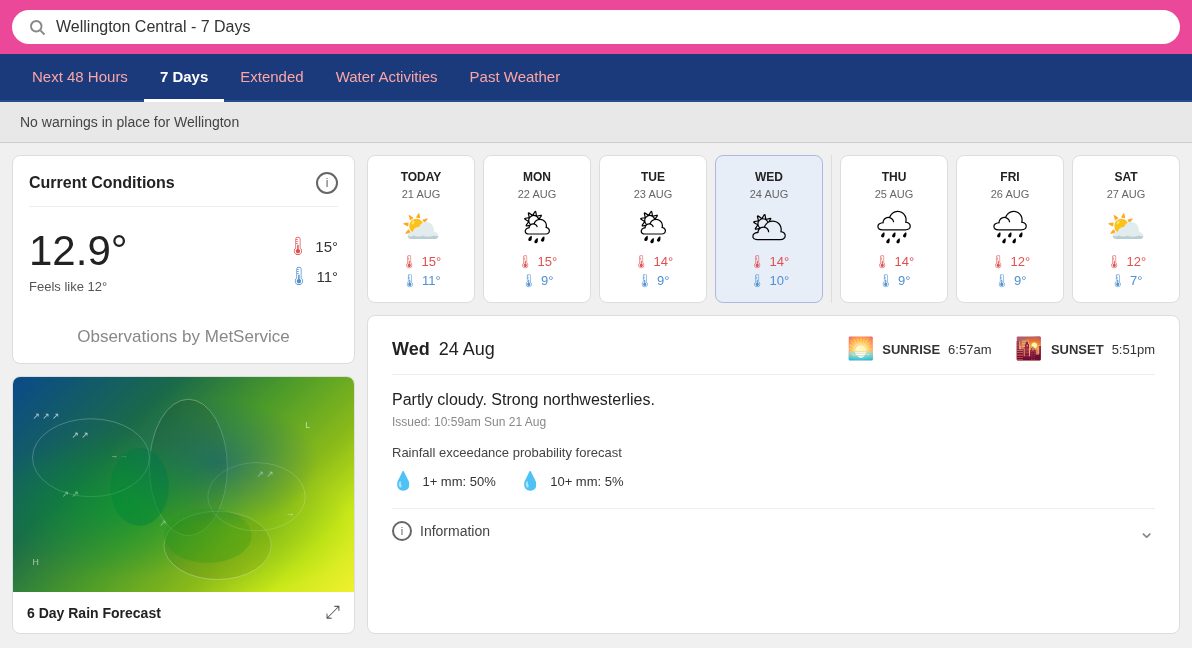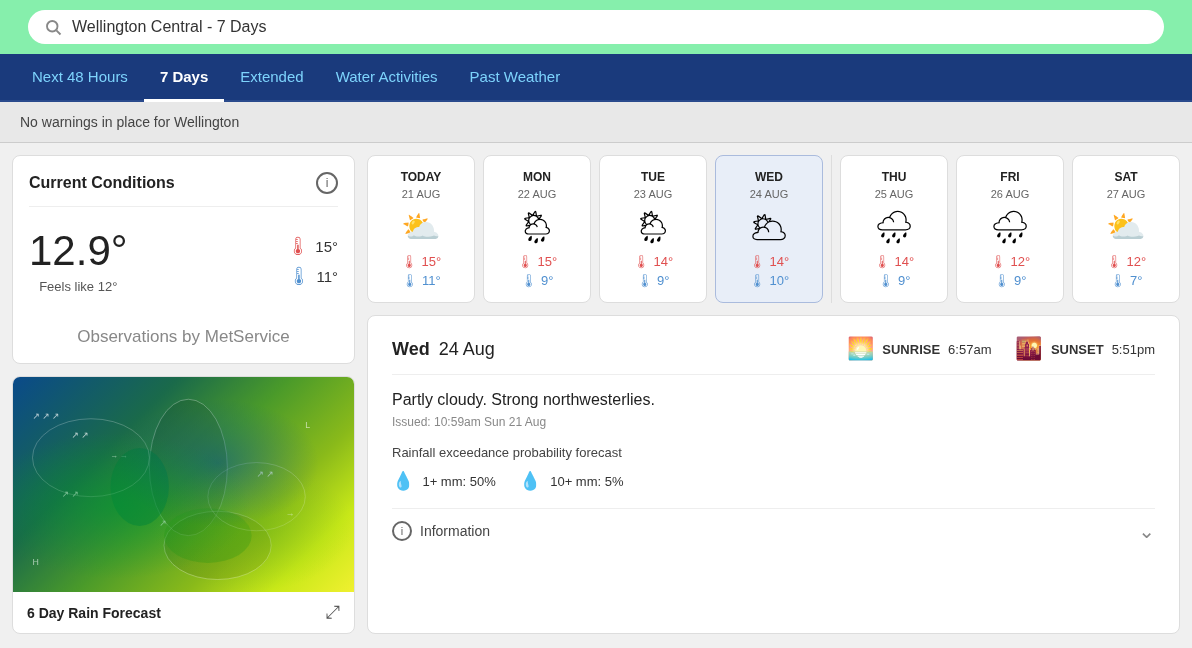--- a/index.html
+++ b/index.html
@@ -1,21 +1,21 @@
 <!DOCTYPE html>
 <html><head>
   <meta charset="utf-8">
   <style>
     * { box-sizing: border-box; margin: 0; padding: 0; }
     body { font-family: Arial, sans-serif; background: #f0f0f0; width: 1192px; }
 
     
     .header {
-      background: #86efac;
-      padding: 10px 28px;
+      background: #ec4899;
+      padding: 10px 12px;
     }
     .search-bar {
       background: white;
       border-radius: 24px;
       display: flex;
       align-items: center;
       padding: 8px 16px;
       gap: 10px;
       width: 100%;
     }
@@ -30,21 +30,21 @@
 
     
     .nav-tabs {
       background: #1a3a7c;
       display: flex;
       align-items: center;
       padding: 0 16px;
       border-bottom: 2px solid #2a4a8c;
     }
     .nav-tab {
-      color: #7dd3fc;
+      color: #fca5a5;
       padding: 14px 16px;
       cursor: pointer;
       font-size: 15px;
       font-weight: 500;
       text-decoration: none;
       white-space: nowrap;
       border-bottom: 3px solid transparent;
       margin-bottom: -2px;
     }
     .nav-tab.active {
@@ -101,21 +101,21 @@
       display: flex; align-items: center; justify-content: center;
       font-size: 12px; color: #666; cursor: pointer;
     }
     .cc-temps {
       display: flex;
       justify-content: space-between;
       align-items: flex-start;
       padding: 8px 0;
     }
     .cc-main-temp { font-size: 42px; font-weight: 300; color: #222; }
-    .cc-feels { font-size: 13px; color: #555; margin-top: 4px; text-align: center; }
+    .cc-feels { font-size: 13px; color: #555; margin-top: 4px; }
     .cc-hi-lo { display: flex; flex-direction: column; gap: 8px; align-items: flex-end; padding-top: 8px; }
     .temp-row { display: flex; align-items: center; gap: 6px; font-size: 15px; color: #333; }
     .thermometer-high { color: #e05050; font-size: 18px; }
     .thermometer-low { color: #5090d0; font-size: 18px; }
     .cc-observations { font-size: 17px; color: #888; text-align: center; margin-top: 25px; }
 
     .rain-forecast-card {
       background: white;
       border-radius: 8px;
       border: 1px solid #ddd;

